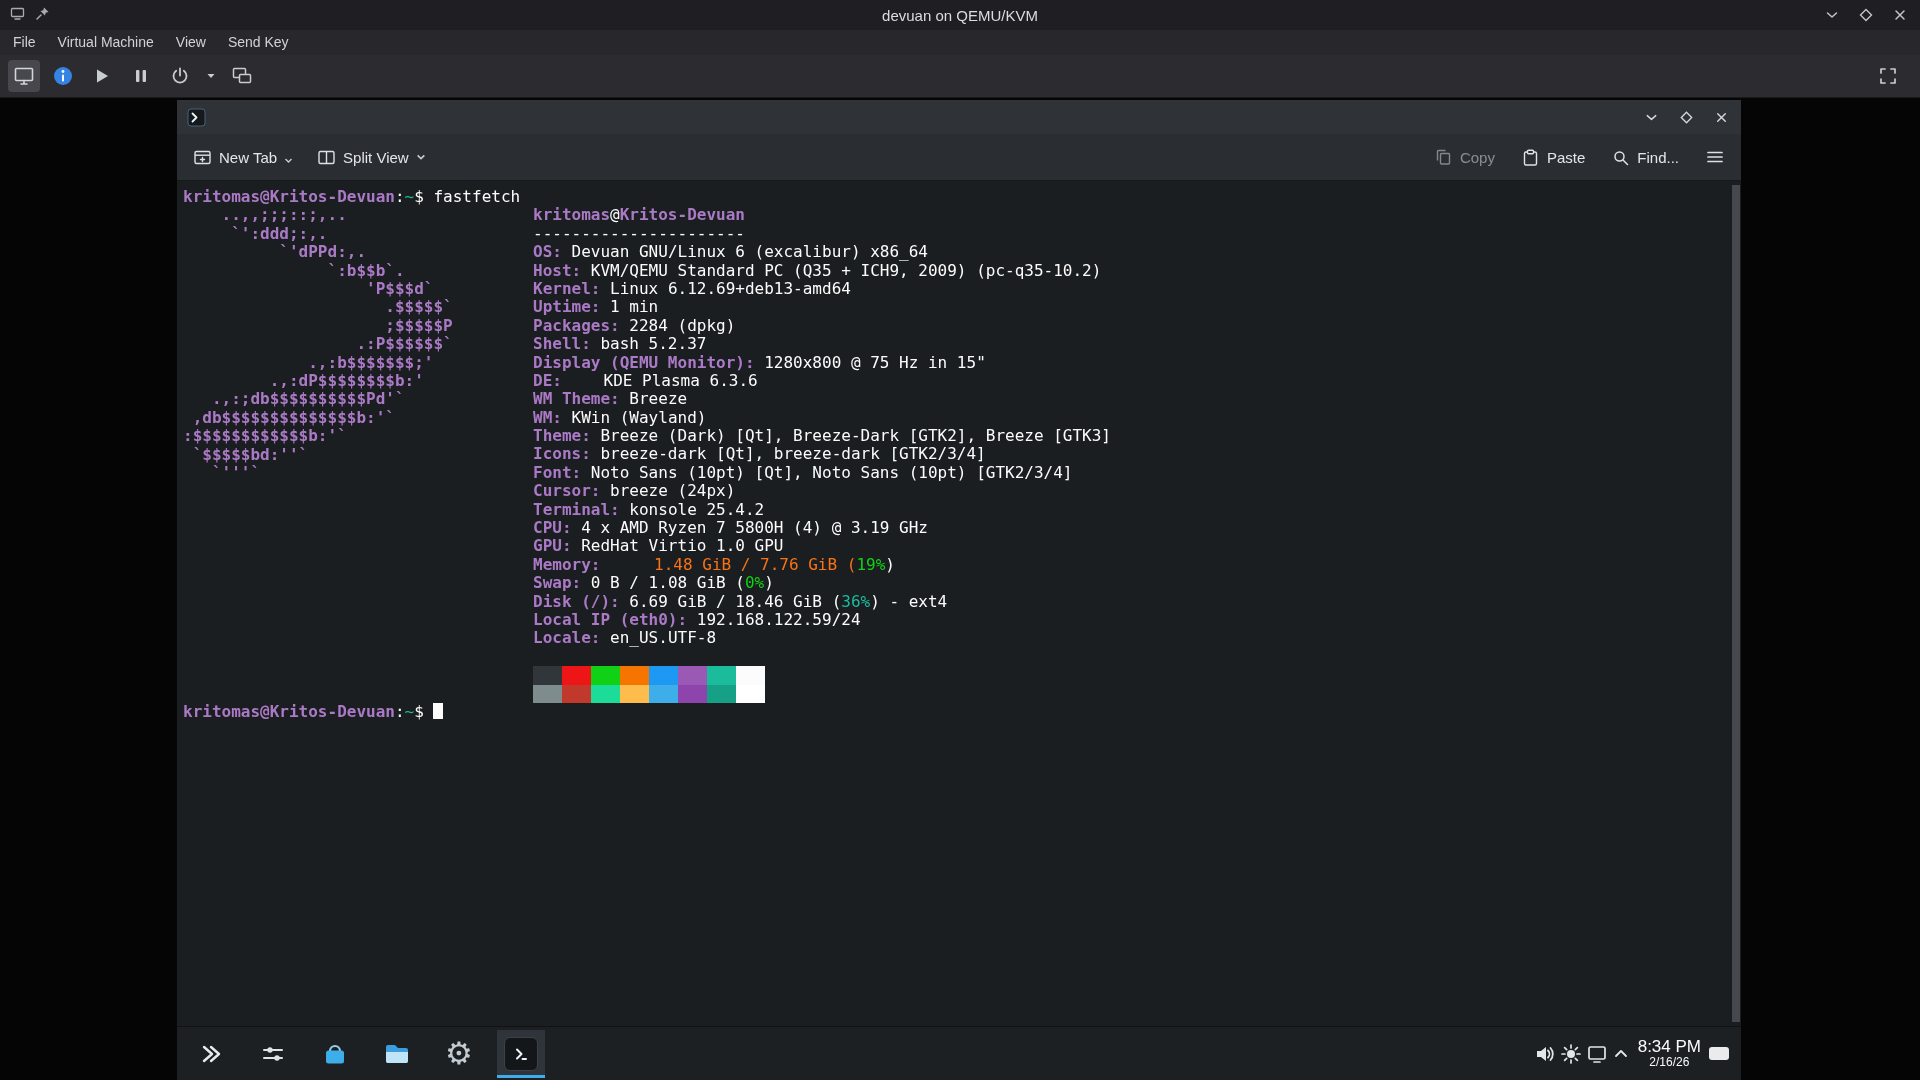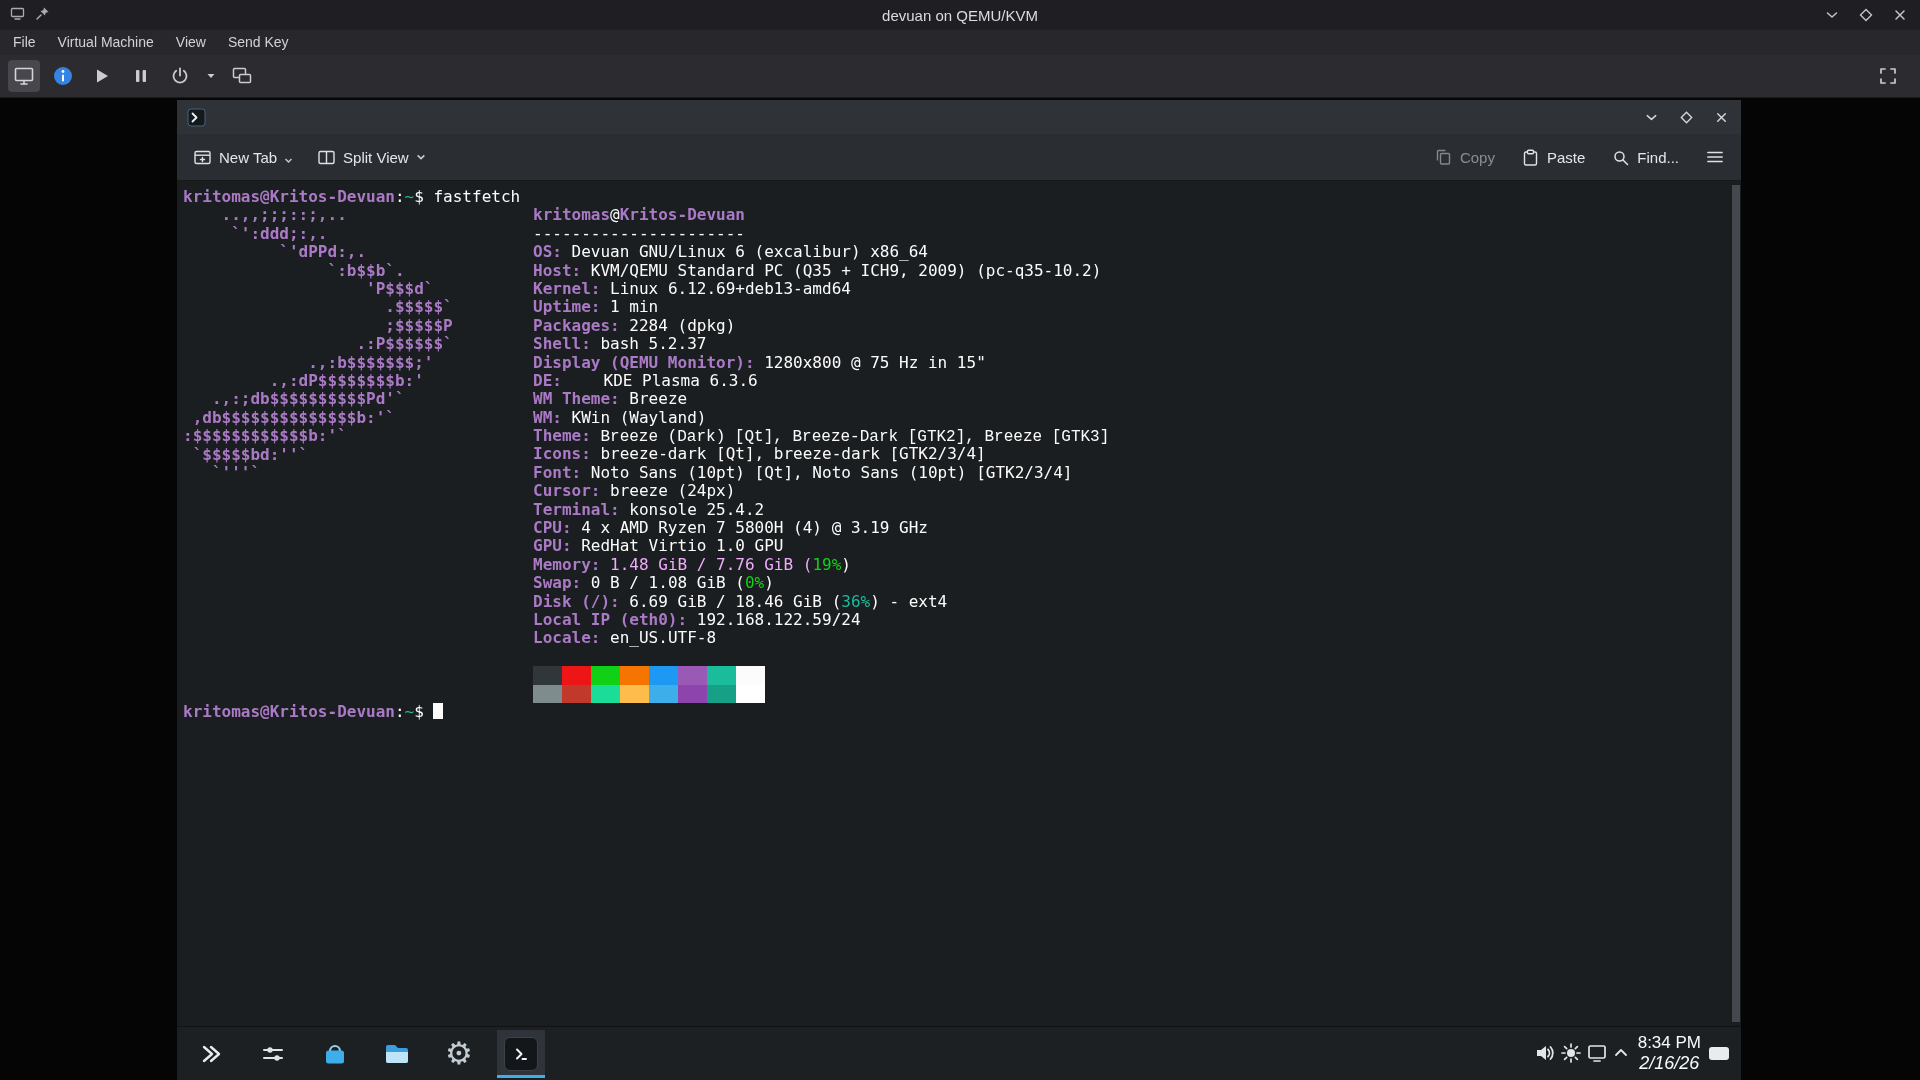--- a/index.html
+++ b/index.html
@@ -63,21 +63,21 @@
              display:flex; align-items:center; padding:0 12px 0 10px; gap:14px; border-top:1px solid #101214; }
   .task-btn { width:48px; height:48px; display:flex; align-items:center; justify-content:center; }
   .task-btn.active { background:#2e343a; box-shadow:inset 0 -3px 0 #3daee9; }
   .konsole-task-ic { width:34px; height:34px; background:#14171a; border:1px solid #3c4248; border-radius:6px;
                      display:flex; align-items:center; justify-content:center; }
   .gear-glyph { font-size:31px; color:#c2ccd3; line-height:1; }
   .tray { margin-left:auto; display:flex; align-items:center; gap:4px;justify-content:space-between; }
   .tray-ic { display:flex; align-items:center; justify-content:center; }
   .clock { text-align:center; color:#fbfbfc; line-height:1.15; margin:0 4px; }
   .clock-time { font-size:17px; }
-  .clock-date { font-size:18px;font-style:italic; }
+  .clock-date { font-size:12px; }
   .peek { width:20px; height:13px; background:#e9ebec; border-radius:3px; display:inline-block; }
 </style>
 </head>
 <body>
 
 <div class="stage">
 
   <header class="host-titlebar">
     <div class="htb-left">
       <span>
@@ -273,28 +273,28 @@
             <div class="term-line info"><span style="color: rgb(171, 122, 199); font-weight: bold;">OS:</span><span style="color: rgb(252, 252, 252);"> </span><span style="color: rgb(252, 252, 252);">Devuan GNU/Linux 6 (excalibur) x86_64</span></div>
             <div class="term-line info"><span style="color: rgb(171, 122, 199); font-weight: bold;">Host:</span><span style="color: rgb(252, 252, 252);"> </span><span style="color: rgb(252, 252, 252);">KVM/QEMU Standard PC (Q35 + ICH9, 2009) (pc-q35-10.2)</span></div>
             <div class="term-line info"><span style="color: rgb(171, 122, 199); font-weight: bold;">Kernel:</span><span style="color: rgb(252, 252, 252);"> </span><span style="color: rgb(252, 252, 252);">Linux 6.12.69+deb13-amd64</span></div>
             <div class="term-line info"><span style="color: rgb(171, 122, 199); font-weight: bold;">Uptime:</span><span style="color: rgb(252, 252, 252);"> </span><span style="color: rgb(252, 252, 252);">1 min</span></div>
             <div class="term-line info"><span style="color: rgb(171, 122, 199); font-weight: bold;">Packages:</span><span style="color: rgb(252, 252, 252);"> </span><span style="color: rgb(252, 252, 252);">2284 (dpkg)</span></div>
             <div class="term-line info"><span style="color: rgb(171, 122, 199); font-weight: bold;">Shell:</span><span style="color: rgb(252, 252, 252);"> </span><span style="color: rgb(252, 252, 252);">bash 5.2.37</span></div>
             <div class="term-line info"><span style="color: rgb(171, 122, 199); font-weight: bold;">Display (QEMU Monitor):</span><span style="color: rgb(252, 252, 252);"> </span><span style="color: rgb(252, 252, 252);">1280x800 @ 75 Hz in 15"</span></div>
             <div class="term-line info"><span style="color: rgb(171, 122, 199); font-weight: bold;">DE:</span><span style="color: rgb(252, 252, 252);"> </span><span style="color: rgb(252, 252, 252); margin-left: 32px;">KDE Plasma 6.3.6</span></div>
             <div class="term-line info"><span style="color: rgb(171, 122, 199); font-weight: bold;">WM Theme:</span><span style="color: rgb(252, 252, 252);"> </span><span style="color: rgb(252, 252, 252);">Breeze</span></div>
             <div class="term-line info"><span style="color: rgb(171, 122, 199); font-weight: bold;">WM:</span><span style="color: rgb(252, 252, 252);"> </span><span style="color: rgb(252, 252, 252);">KWin (Wayland)</span></div>
-            <div class="term-line info"><span style="color: rgb(171, 122, 199); font-weight: bold;">Theme:</span><span style="color: rgb(252, 252, 252);"> </span><span style="color: rgb(252, 252, 252); font-family: Liberation Mono, monospace;">Breeze (Dark) [Qt], Breeze-Dark [GTK2], Breeze [GTK3]</span></div>
+            <div class="term-line info"><span style="color: rgb(171, 122, 199); font-weight: bold;">Theme:</span><span style="color: rgb(252, 252, 252);"> </span><span style="color: rgb(252, 252, 252);">Breeze (Dark) [Qt], Breeze-Dark [GTK2], Breeze [GTK3]</span></div>
             <div class="term-line info"><span style="color: rgb(171, 122, 199); font-weight: bold;">Icons:</span><span style="color: rgb(252, 252, 252);"> </span><span style="color: rgb(252, 252, 252);">breeze-dark [Qt], breeze-dark [GTK2/3/4]</span></div>
             <div class="term-line info"><span style="color: rgb(171, 122, 199); font-weight: bold;">Font:</span><span style="color: rgb(252, 252, 252);"> </span><span style="color: rgb(252, 252, 252);">Noto Sans (10pt) [Qt], Noto Sans (10pt) [GTK2/3/4]</span></div>
             <div class="term-line info"><span style="color: rgb(171, 122, 199); font-weight: bold;">Cursor:</span><span style="color: rgb(252, 252, 252);"> </span><span style="color: rgb(252, 252, 252);">breeze (24px)</span></div>
             <div class="term-line info"><span style="color: rgb(171, 122, 199); font-weight: bold;">Terminal:</span><span style="color: rgb(252, 252, 252);"> </span><span style="color: rgb(252, 252, 252);">konsole 25.4.2</span></div>
             <div class="term-line info"><span style="color: rgb(171, 122, 199); font-weight: bold;">CPU:</span><span style="color: rgb(252, 252, 252);"> </span><span style="color: rgb(252, 252, 252);">4 x AMD Ryzen 7 5800H (4) @ 3.19 GHz</span></div>
             <div class="term-line info"><span style="color: rgb(171, 122, 199); font-weight: bold;">GPU:</span><span style="color: rgb(252, 252, 252);"> </span><span style="color: rgb(252, 252, 252);">RedHat Virtio 1.0 GPU</span></div>
-            <div class="term-line info"><span style="color: rgb(171, 122, 199); font-weight: bold;">Memory:</span><span style="color: rgb(252, 252, 252);"> </span><span style="color: #f0abfc;">1.48 GiB / 7.76 GiB (</span><span style="color: rgb(17, 209, 22);">19%</span><span style="color: rgb(252, 252, 252);">)</span></div>
+            <div class="term-line info"><span style="color: rgb(171, 122, 199); font-weight: bold;">Memory:</span><span style="color: rgb(252, 252, 252);"> </span><span style="color: #f97316; margin-left: 44px;">1.48 GiB / 7.76 GiB (</span><span style="color: rgb(17, 209, 22);">19%</span><span style="color: rgb(252, 252, 252);">)</span></div>
             <div class="term-line info"><span style="color: rgb(171, 122, 199); font-weight: bold;">Swap:</span><span style="color: rgb(252, 252, 252);"> </span><span style="color: rgb(252, 252, 252);">0 B / 1.08 GiB (</span><span style="color: rgb(17, 209, 22);">0%</span><span style="color: rgb(252, 252, 252);">)</span></div>
             <div class="term-line info"><span style="color: rgb(171, 122, 199); font-weight: bold;">Disk (/):</span><span style="color: rgb(252, 252, 252);"> </span><span style="color: rgb(252, 252, 252);">6.69 GiB / 18.46 GiB (</span><span style="color: rgb(26, 188, 156);">36%</span><span style="color: rgb(252, 252, 252);">) - ext4</span></div>
             <div class="term-line info"><span style="color: rgb(171, 122, 199); font-weight: bold;">Local IP (eth0):</span><span style="color: rgb(252, 252, 252);"> </span><span style="color: rgb(252, 252, 252);">192.168.122.59/24</span></div>
             <div class="term-line info"><span style="color: rgb(171, 122, 199); font-weight: bold;">Locale:</span><span style="color: rgb(252, 252, 252);"> </span><span style="color: rgb(252, 252, 252);">en_US.UTF-8</span></div>
             <div class="term-line"></div>
             <div class="term-line info"><span class="pal-block" style="background: rgb(49, 54, 59);"></span><span class="pal-block" style="background: rgb(237, 21, 21);"></span><span class="pal-block" style="background: rgb(17, 209, 22);"></span><span class="pal-block" style="background: rgb(246, 116, 0);"></span><span class="pal-block" style="background: rgb(29, 153, 243);"></span><span class="pal-block" style="background: rgb(155, 89, 182);"></span><span class="pal-block" style="background: rgb(26, 188, 156);"></span><span class="pal-block" style="background: rgb(252, 252, 252);"></span></div>
             <div class="term-line info"><span class="pal-block" style="background: rgb(127, 140, 141);"></span><span class="pal-block" style="background: rgb(192, 57, 43);"></span><span class="pal-block" style="background: rgb(28, 220, 154);"></span><span class="pal-block" style="background: rgb(253, 188, 75);"></span><span class="pal-block" style="background: rgb(61, 174, 233);"></span><span class="pal-block" style="background: rgb(142, 68, 173);"></span><span class="pal-block" style="background: rgb(22, 160, 133);"></span><span class="pal-block" style="background: rgb(255, 255, 255);"></span></div>
             <div class="term-line"><span style="color: rgb(171, 122, 199); font-weight: bold;">kritomas@Kritos-Devuan</span><span style="color: rgb(252, 252, 252);">:</span><span style="color: rgb(26, 188, 156);">~</span><span style="color: rgb(252, 252, 252);">$ </span><span class="cursor-block" style="background: rgb(252, 252, 252);"></span></div>
           </div>
         <div class="k-scroll">

